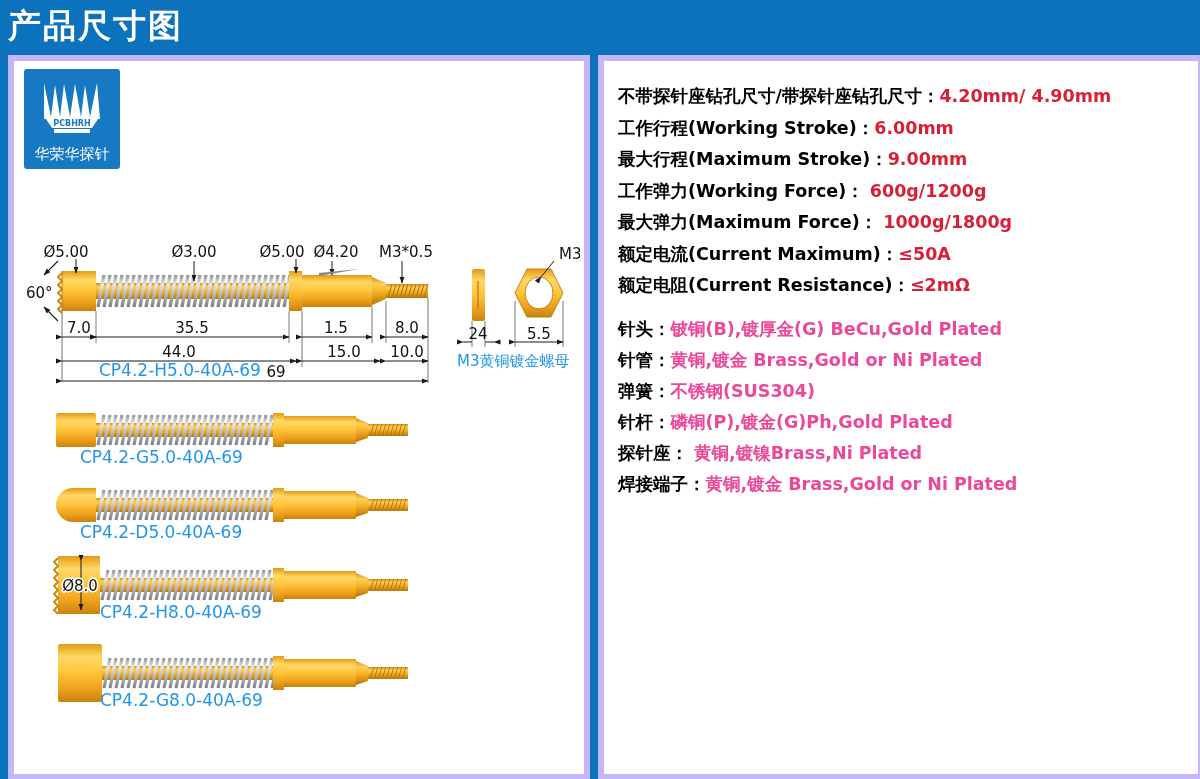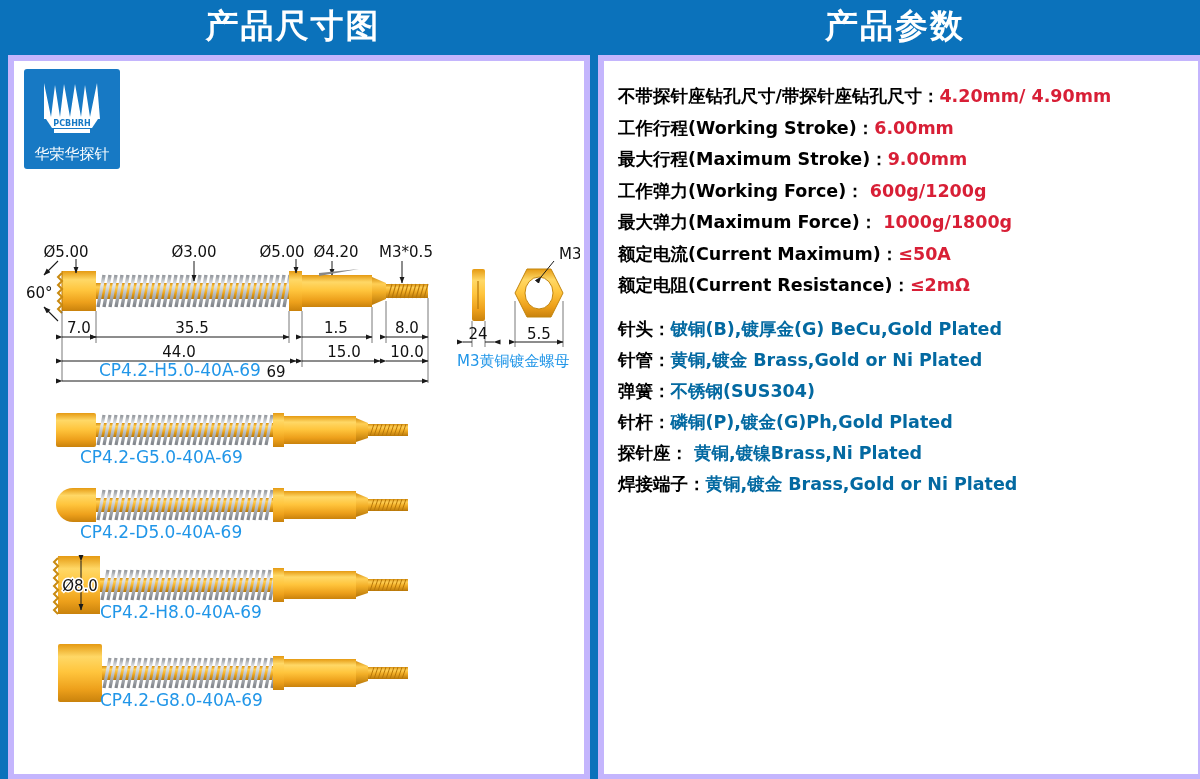--- a/index.html
+++ b/index.html
@@ -6,21 +6,21 @@
   body{
     width:1200px;height:779px;
     background:#0b72bb;
     font-family:"Liberation Sans","DejaVu Sans",sans-serif;
     overflow:hidden;position:relative;
   }
   .page{position:absolute;inset:0;}
 
   
   .hdr{position:absolute;top:0;height:52px;line-height:52px;
-       color:#fff;font-size:33px;font-weight:bold;text-align:center;
+       color:#fff;font-size:33px;font-weight:bold;text-align:left;
        letter-spacing:2px;font-family:"DejaVu Sans",sans-serif;}
   #hdr-left{left:8px;width:570px;}
   #hdr-right{left:598px;width:594px;}
 
   
   .panel{position:absolute;background:#fff;border:6px solid #c4b5fd;}
   #panel-left{left:8px;top:55px;width:570px;height:713px;}
   #panel-right{left:598px;top:55px;width:594px;height:713px;}
 
   
@@ -38,29 +38,28 @@
   
   #spec-list{position:absolute;left:14px;top:20px;width:566px;}
   .spec-row{font-size:17.5px;line-height:31.5px;white-space:nowrap;
      font-family:"DejaVu Sans",sans-serif;color:#000;font-weight:bold;}
   .spec-row .lbl{color:#000;}
   .spec-row .val{color:#d81f36;}
   .spec-gap{height:12px;}
   .mat-row{font-size:17.5px;line-height:31px;white-space:nowrap;
      font-family:"DejaVu Sans",sans-serif;font-weight:bold;}
   .mat-row .lbl{color:#000;}
-  .mat-row .val{color:#0369a1;}
+  .mat-row .val{color:#ec4899;}
 </style>
 </head>
 <body>
 
 <div class="page">
 
   <div class="hdr" id="hdr-left">产品尺寸图</div>
-  <div class="hdr" id="hdr-right">产品参数</div>
 
   <div class="panel" id="panel-left">
 
     <div id="logo">
       <svg class="logo-crown" viewBox="0 0 96 62">
         <g fill="#ffffff">
           <path d="M20 10 L27 44 L31 12 L36 44 L40 11 L46 44 L51 11 L57 44 L61 12 L66 44 L73 10
                    L76 46 L20 46 Z"></path>
         </g>
         <path d="M22 46 L74 46 L68 55 L28 55 Z" fill="#ffffff"></path>

